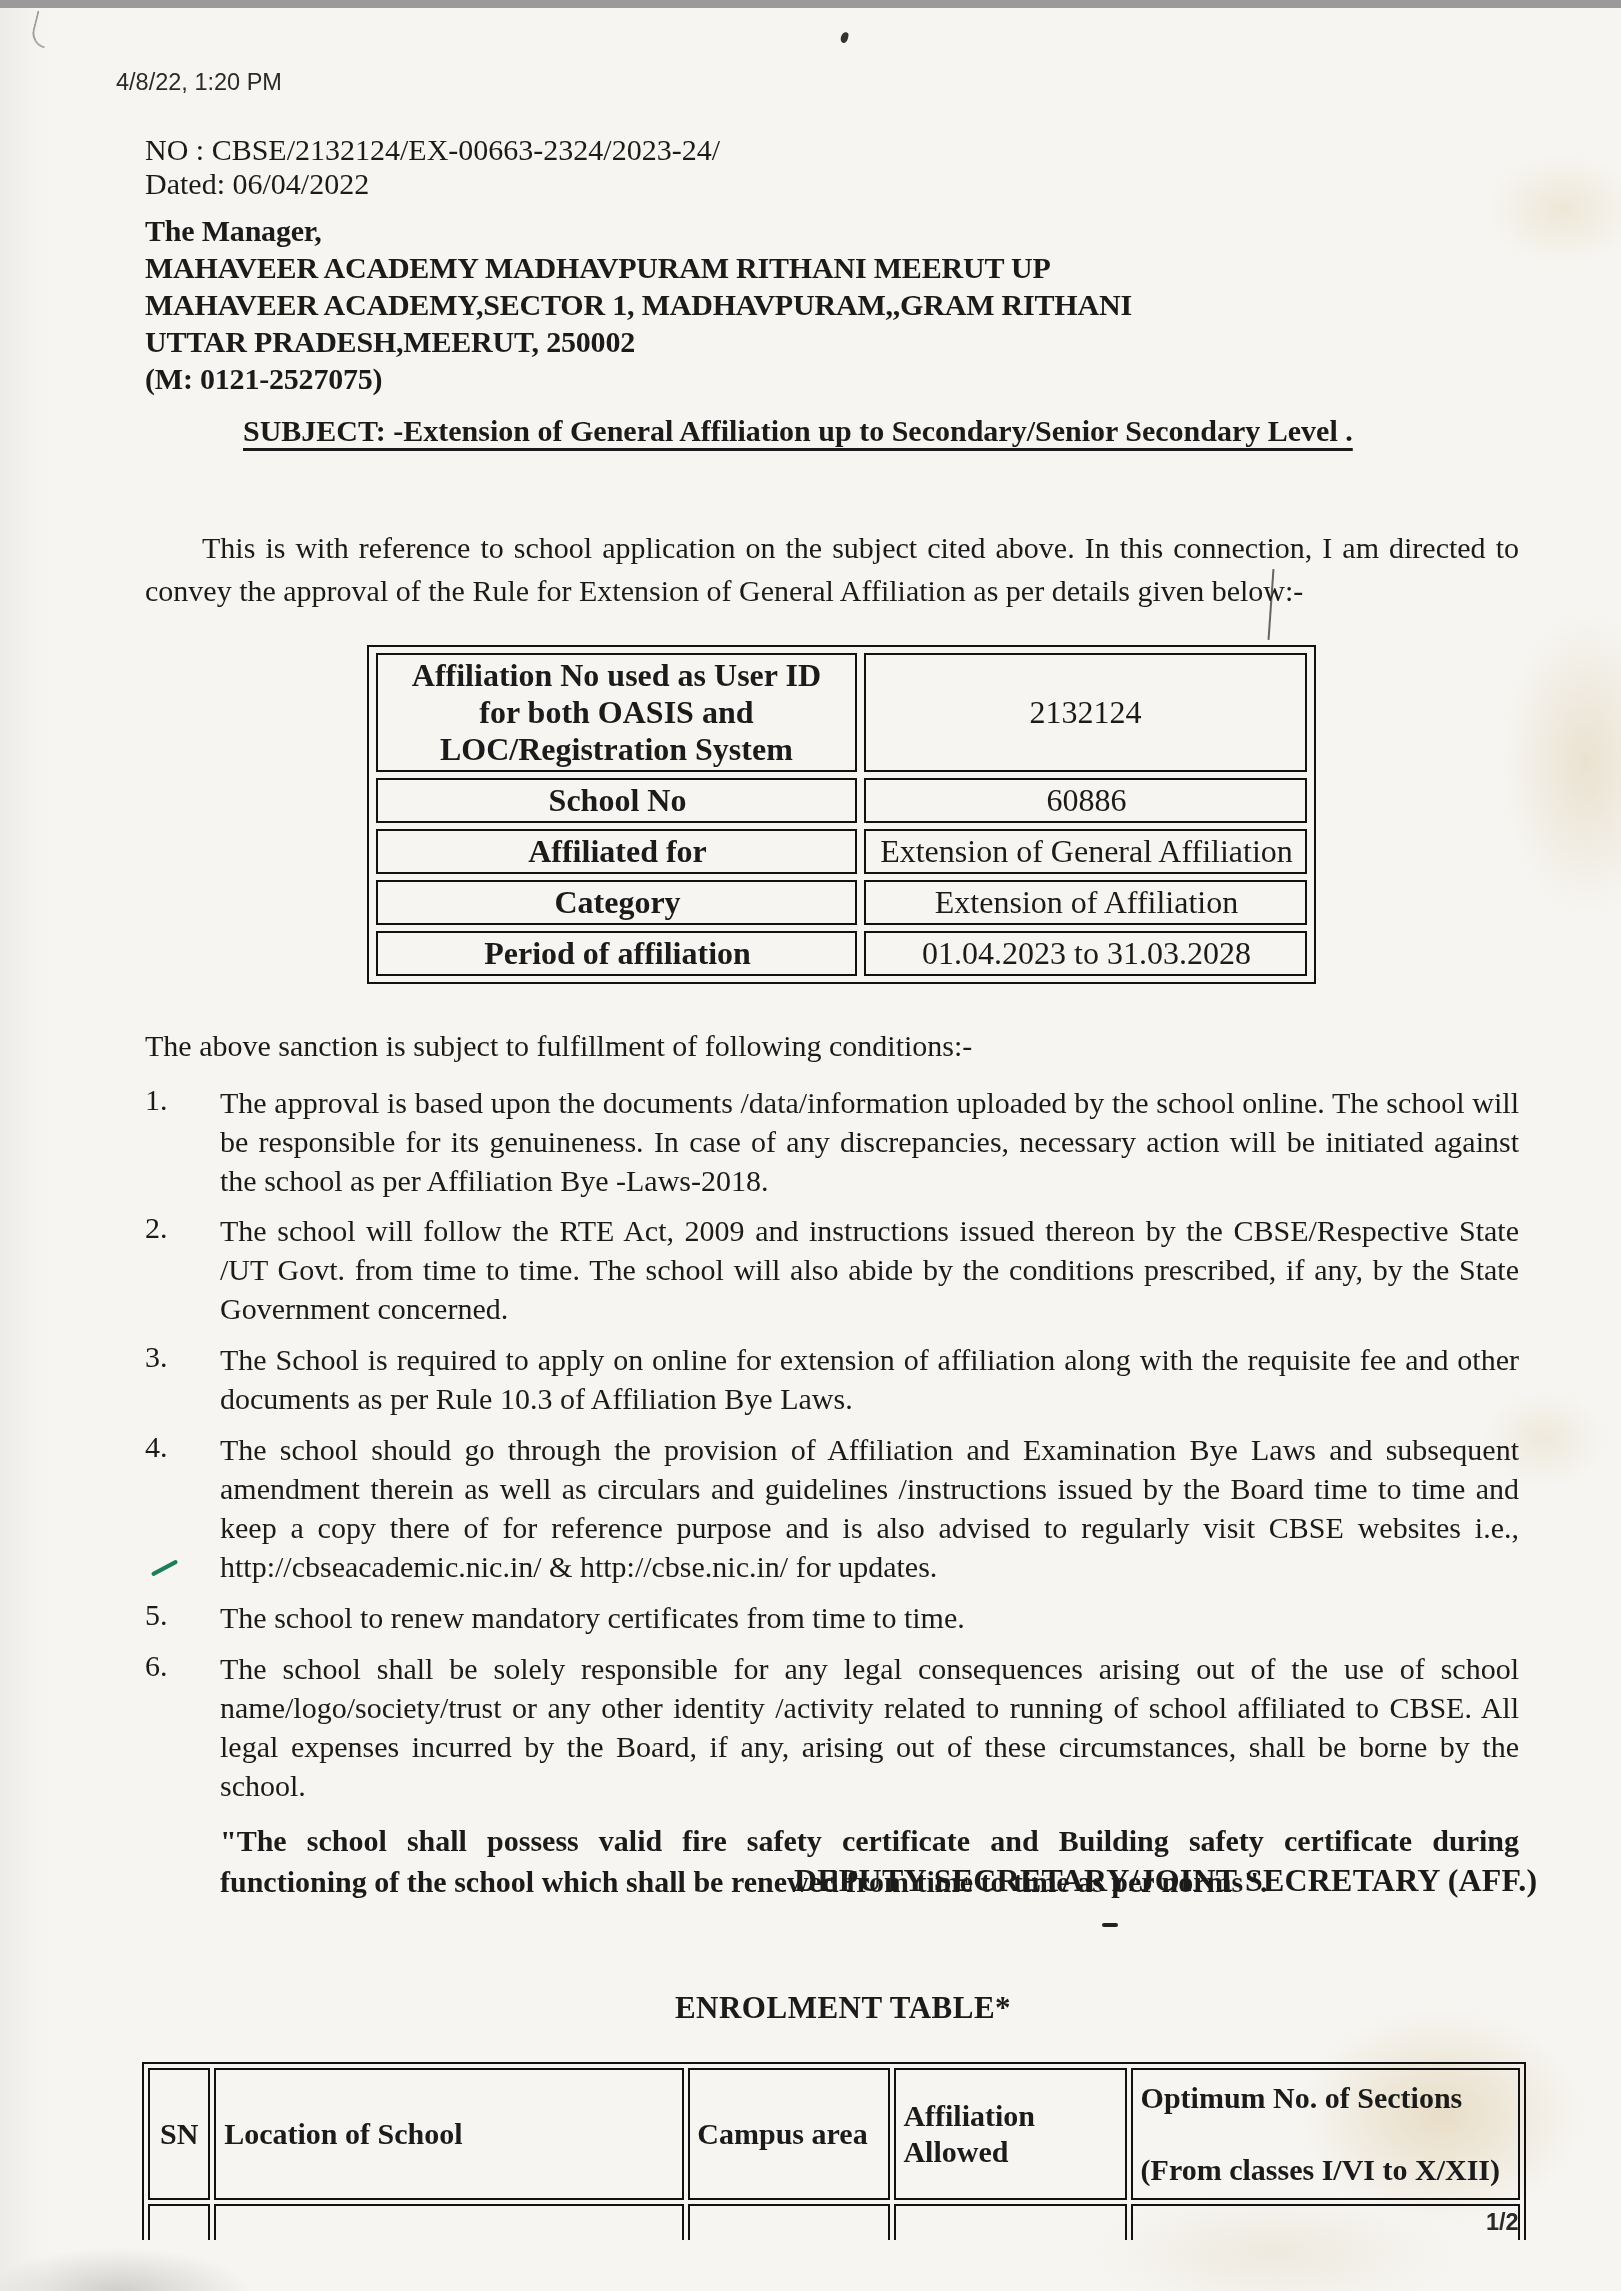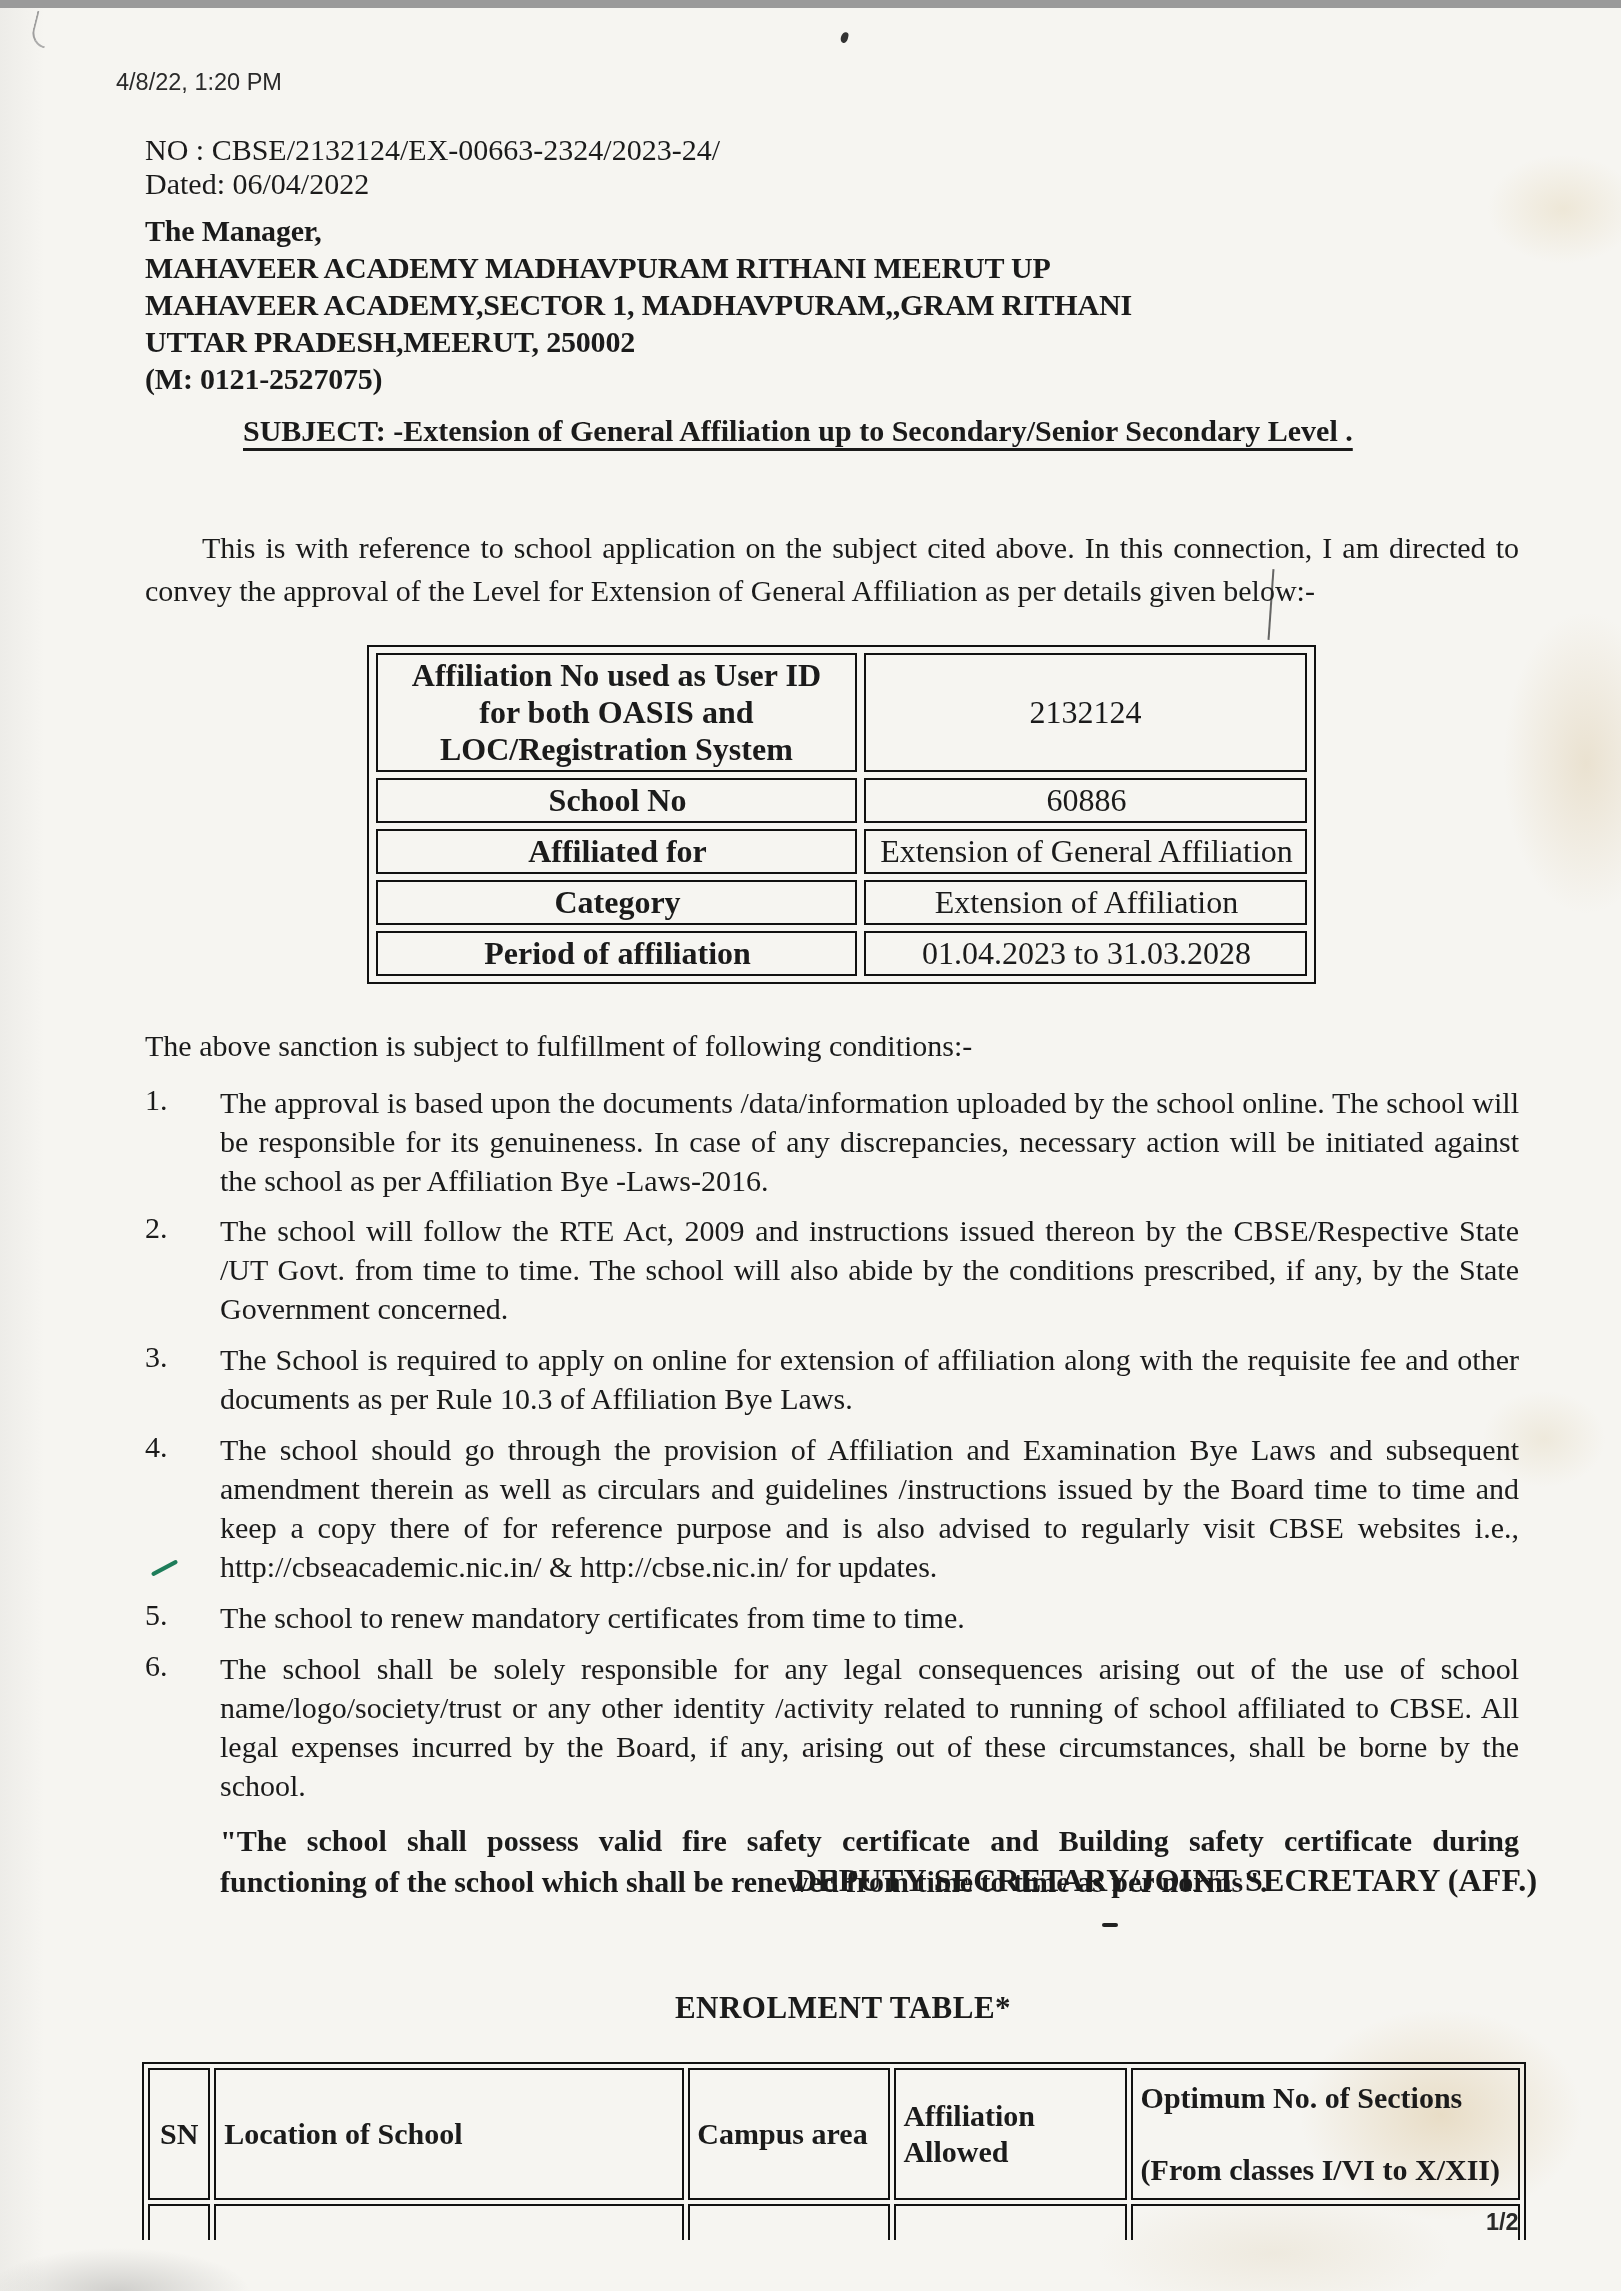--- a/index.html
+++ b/index.html
@@ -163,21 +163,21 @@
   <div class="recipient">
     <div>The Manager,</div>
     <div>MAHAVEER ACADEMY MADHAVPURAM RITHANI MEERUT UP</div>
     <div>MAHAVEER ACADEMY,SECTOR 1, MADHAVPURAM,,GRAM RITHANI</div>
     <div>UTTAR PRADESH,MEERUT, 250002</div>
     <div>(M: 0121-2527075)</div>
   </div>
 
   <div class="subject">SUBJECT: -Extension of General Affiliation up to Secondary/Senior Secondary Level .</div>
 
-  <p class="intro">This is with reference to school application on the subject cited above. In this connection, I am directed to convey the approval of the Level for Extension of General Affiliation as per details given below:-</p>
+  <p class="intro">This is with reference to school application on the subject cited above. In this connection, I am directed to convey the approval of the Rule for Extension of General Affiliation as per details given below:-</p>
 
   <div class="scratch"></div>
 
   <table class="details">
     <tbody>
       <tr class="tall">
         <td class="lbl">Affiliation No used as User ID for both OASIS and LOC/Registration System</td>
         <td>2132124</td>
       </tr>
       <tr class="short">
@@ -197,21 +197,21 @@
         <td>01.04.2023 to 31.03.2028</td>
       </tr>
     </tbody>
   </table>
 
   <div class="cond">
     <p class="cond-head">The above sanction is subject to fulfillment of following conditions:-</p>
 
     <div class="cond-item">
       <span class="cond-num">1.</span>
-      <span class="cond-text">The approval is based upon the documents /data/information uploaded by the school online. The school will be responsible for its genuineness. In case of any discrepancies, necessary action will be initiated against the school as per Affiliation Bye -Laws-2016.</span>
+      <span class="cond-text">The approval is based upon the documents /data/information uploaded by the school online. The school will be responsible for its genuineness. In case of any discrepancies, necessary action will be initiated against the school as per Affiliation Bye -Laws-2018.</span>
     </div>
     <div class="cond-item">
       <span class="cond-num">2.</span>
       <span class="cond-text">The school will follow the RTE Act, 2009 and instructions issued thereon by the CBSE/Respective State /UT Govt. from time to time. The school will also abide by the conditions prescribed, if any, by the State Government concerned.</span>
     </div>
     <div class="cond-item">
       <span class="cond-num">3.</span>
       <span class="cond-text">The School is required to apply on online for extension of affiliation along with the requisite fee and other documents as per Rule 10.3 of Affiliation Bye Laws.</span>
     </div>
     <div class="cond-item">

